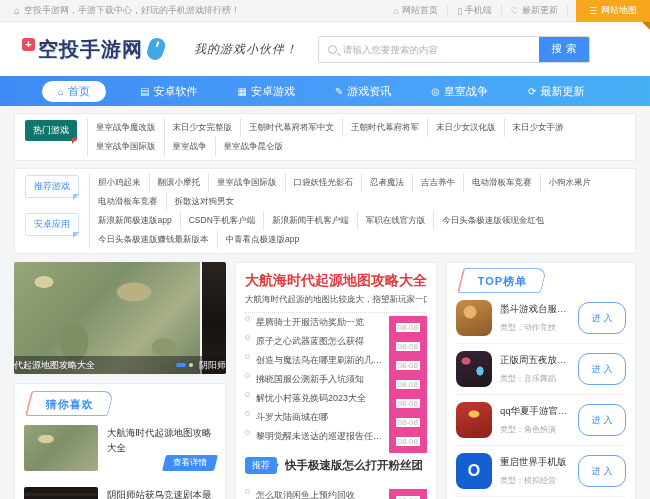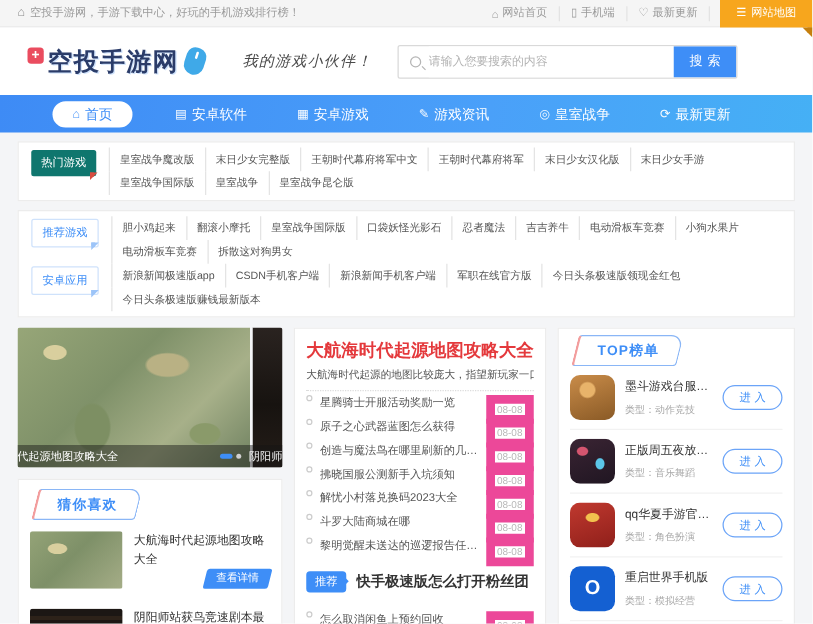--- a/index.html
+++ b/index.html
@@ -103,21 +103,21 @@
   .rank-item{display:flex;align-items:center;gap:8px;padding:7px 0;border-bottom:1px solid #f2f2f2}
   .rank-item:last-child{border-bottom:none}
   .rk-icon{width:36px;height:36px;border-radius:8px;flex-shrink:0;cursor:pointer;display:flex;align-items:center;justify-content:center;color:#fff;font-weight:bold;font-size:16px}
   .ri0{background:radial-gradient(14px 14px at 14px 12px,#e8b36a 0 40%,transparent 50%),linear-gradient(160deg,#c98c49,#8a5a26)}
   .ri1{background:radial-gradient(8px 10px at 24px 20px,#5bc6e8 0 40%,transparent 50%),radial-gradient(10px 8px at 10px 10px,#d4556f 0 40%,transparent 50%),linear-gradient(160deg,#3a2433,#201622)}
   .ri2{background:radial-gradient(12px 8px at 18px 12px,#f2c14e 0 40%,transparent 50%),linear-gradient(160deg,#c0392f,#8f1f1a)}
   .ri3{background:#1460d2}
   .rk-body{flex:1;min-width:0}
   .rk-name{font-size:9.5px;color:#333;white-space:nowrap;overflow:hidden;text-overflow:ellipsis;cursor:pointer}
   .rk-type{font-size:8px;color:#a8a8a8;margin-top:6px;white-space:nowrap;overflow:hidden}
-  .rk-btn{width:48px;height:20px;border:1px solid #6ba4f8;border-radius:11px;color:#3e8ef7;font-size:9px;display:flex;align-items:center;justify-content:center;letter-spacing:3px;padding-left:3px;flex-shrink:0;cursor:pointer;background:#fff}
+  .rk-btn{width:48px;height:32px;border:1px solid #6ba4f8;border-radius:11px;color:#3e8ef7;font-size:9px;display:flex;align-items:center;justify-content:center;letter-spacing:3px;padding-left:3px;flex-shrink:0;cursor:pointer;background:#fff}
 </style>
 </head>
 <body>
 
 <div class="page">
 
   <div class="topbar">
     <span class="ico">⌂</span>
     <span>空投手游网，手游下载中心，好玩的手机游戏排行榜！</span>
     <div class="topbar-right">
@@ -216,20 +216,21 @@
     </div>
     <div class="link-row">
       <span class="row-badge badge-blue">安卓应用</span>
       <div class="links">
         <a>新浪新闻极速版app</a>
         <a>CSDN手机客户端</a>
         <a>新浪新闻手机客户端</a>
         <a>军职在线官方版</a>
         <a>今日头条极速版领现金红包</a>
         <a>今日头条极速版赚钱最新版本</a>
+        <a>中青看点极速版app</a>
       </div>
     </div>
   </div>
 
   <div class="main">
 
     <div class="col-left">
       <div class="carousel">
         <div class="slide-map"></div>
         <div class="slide-dark"></div>

